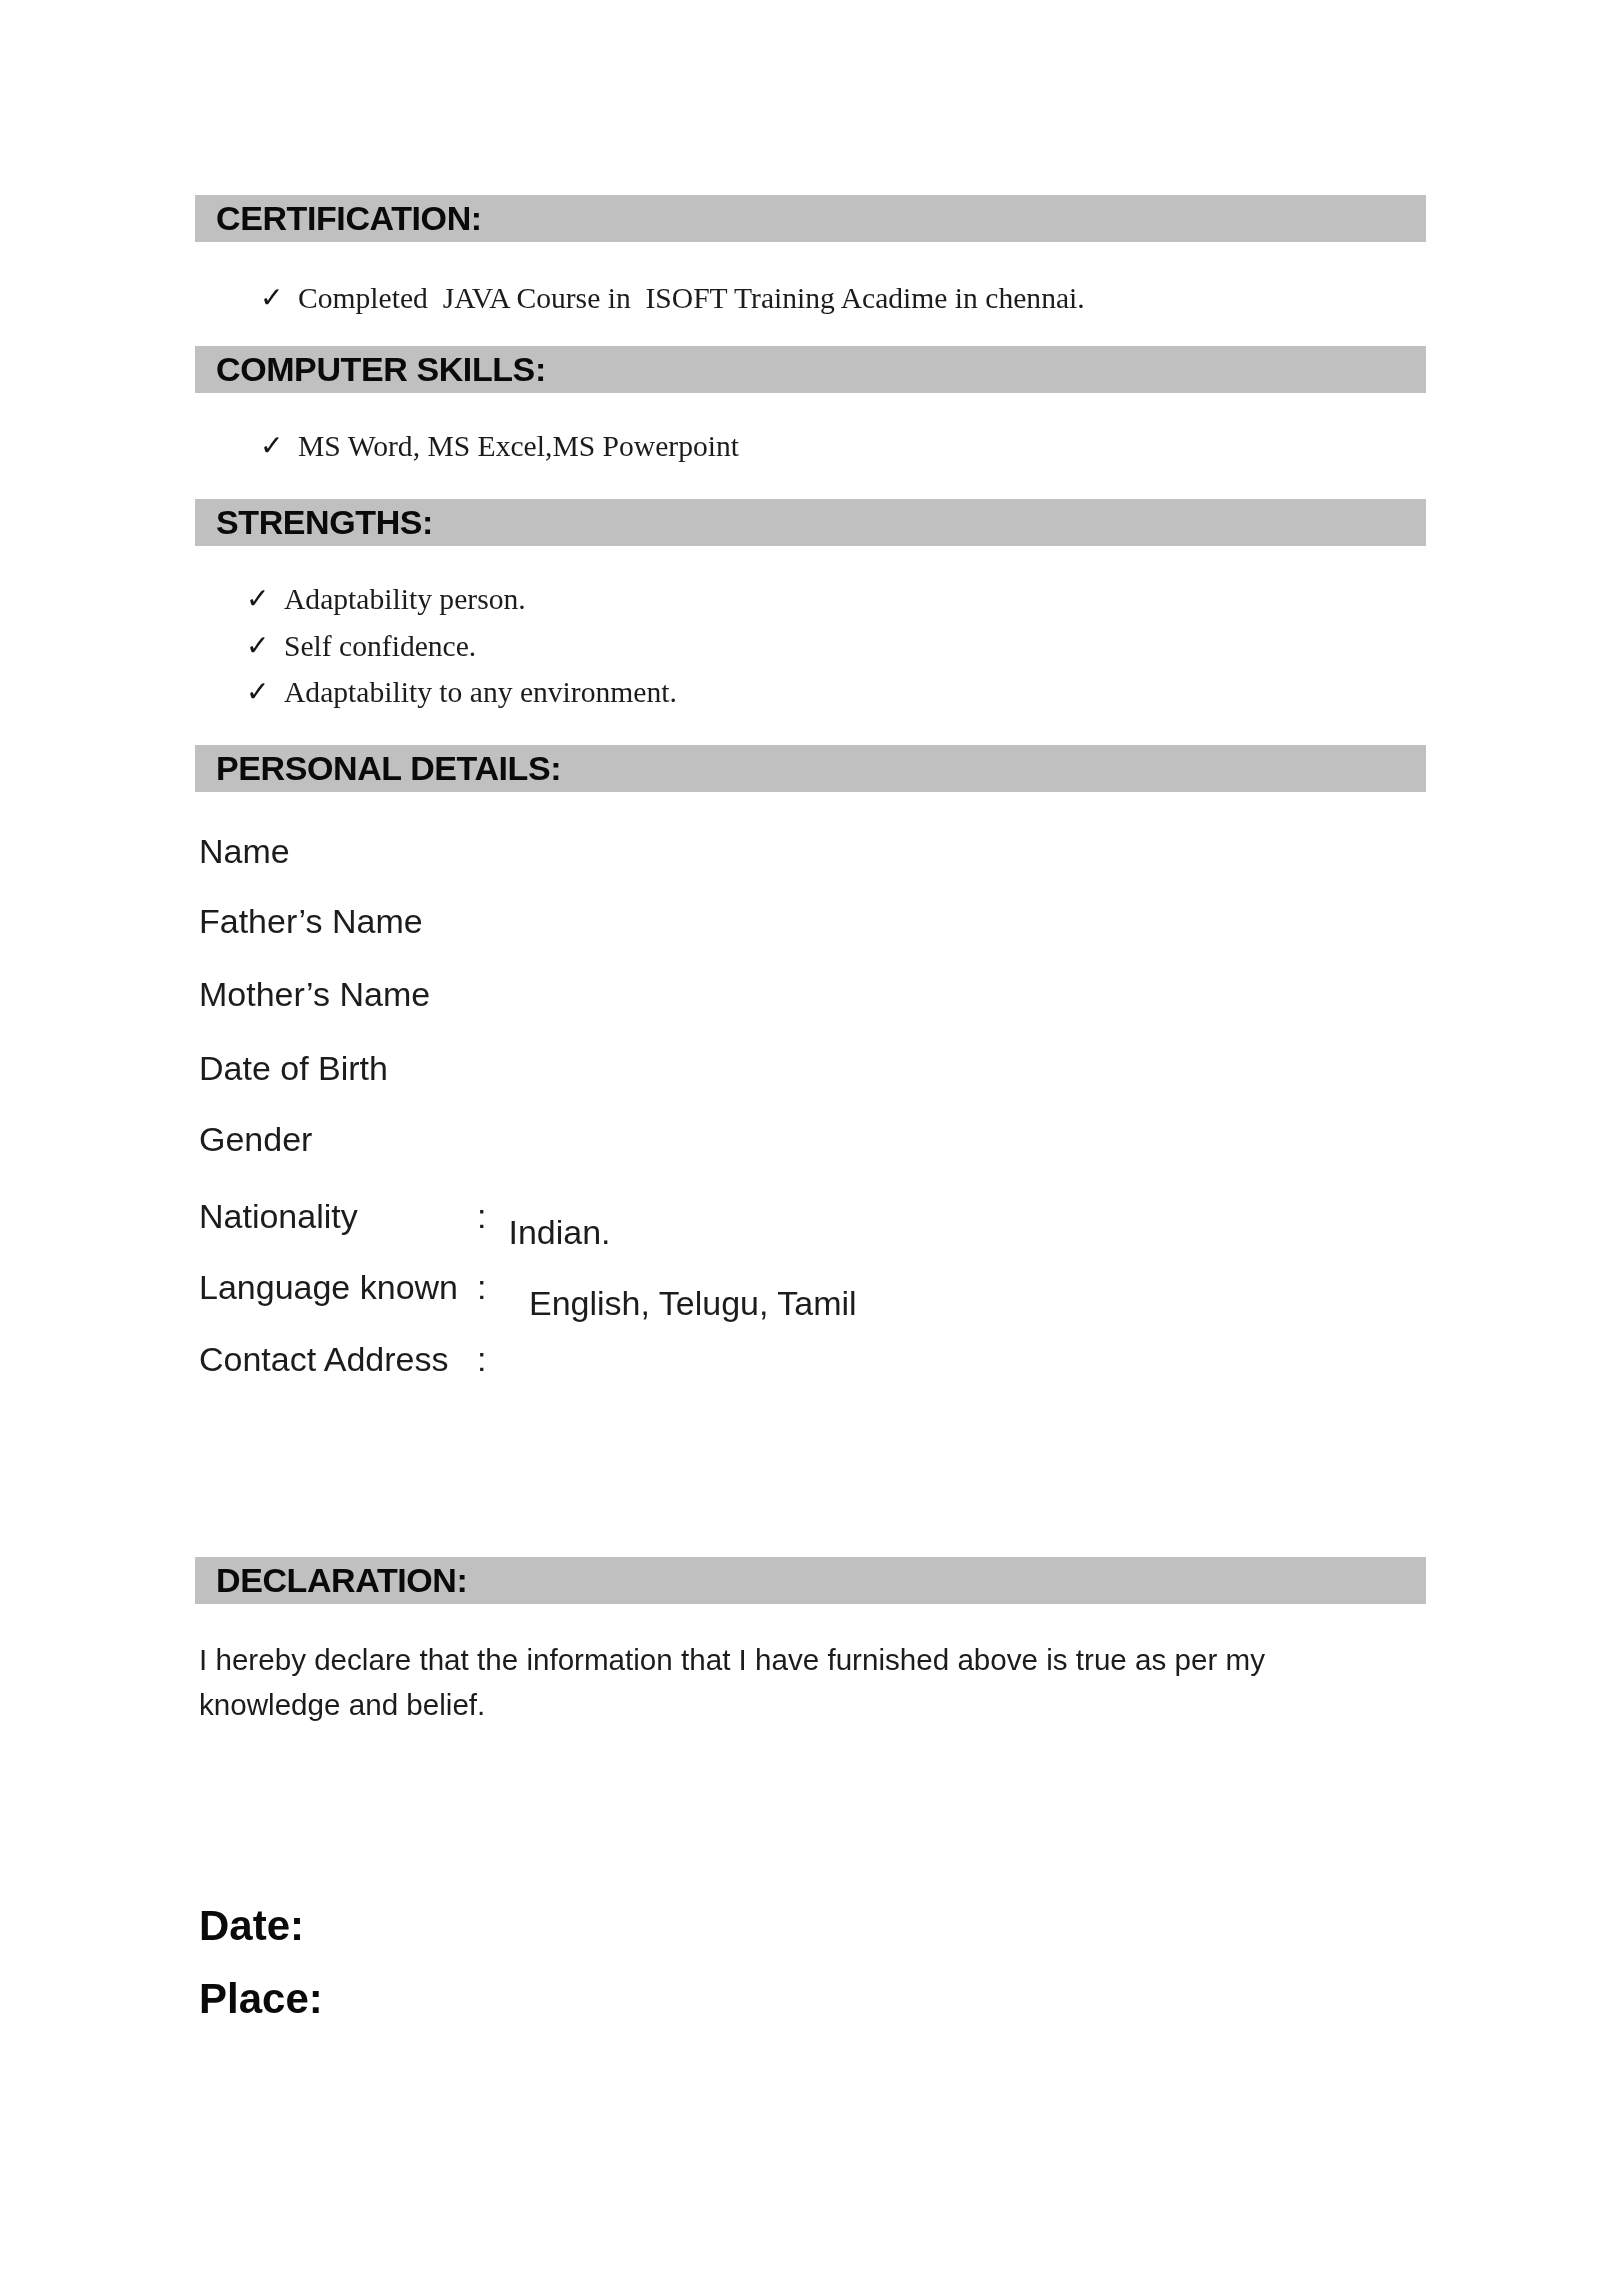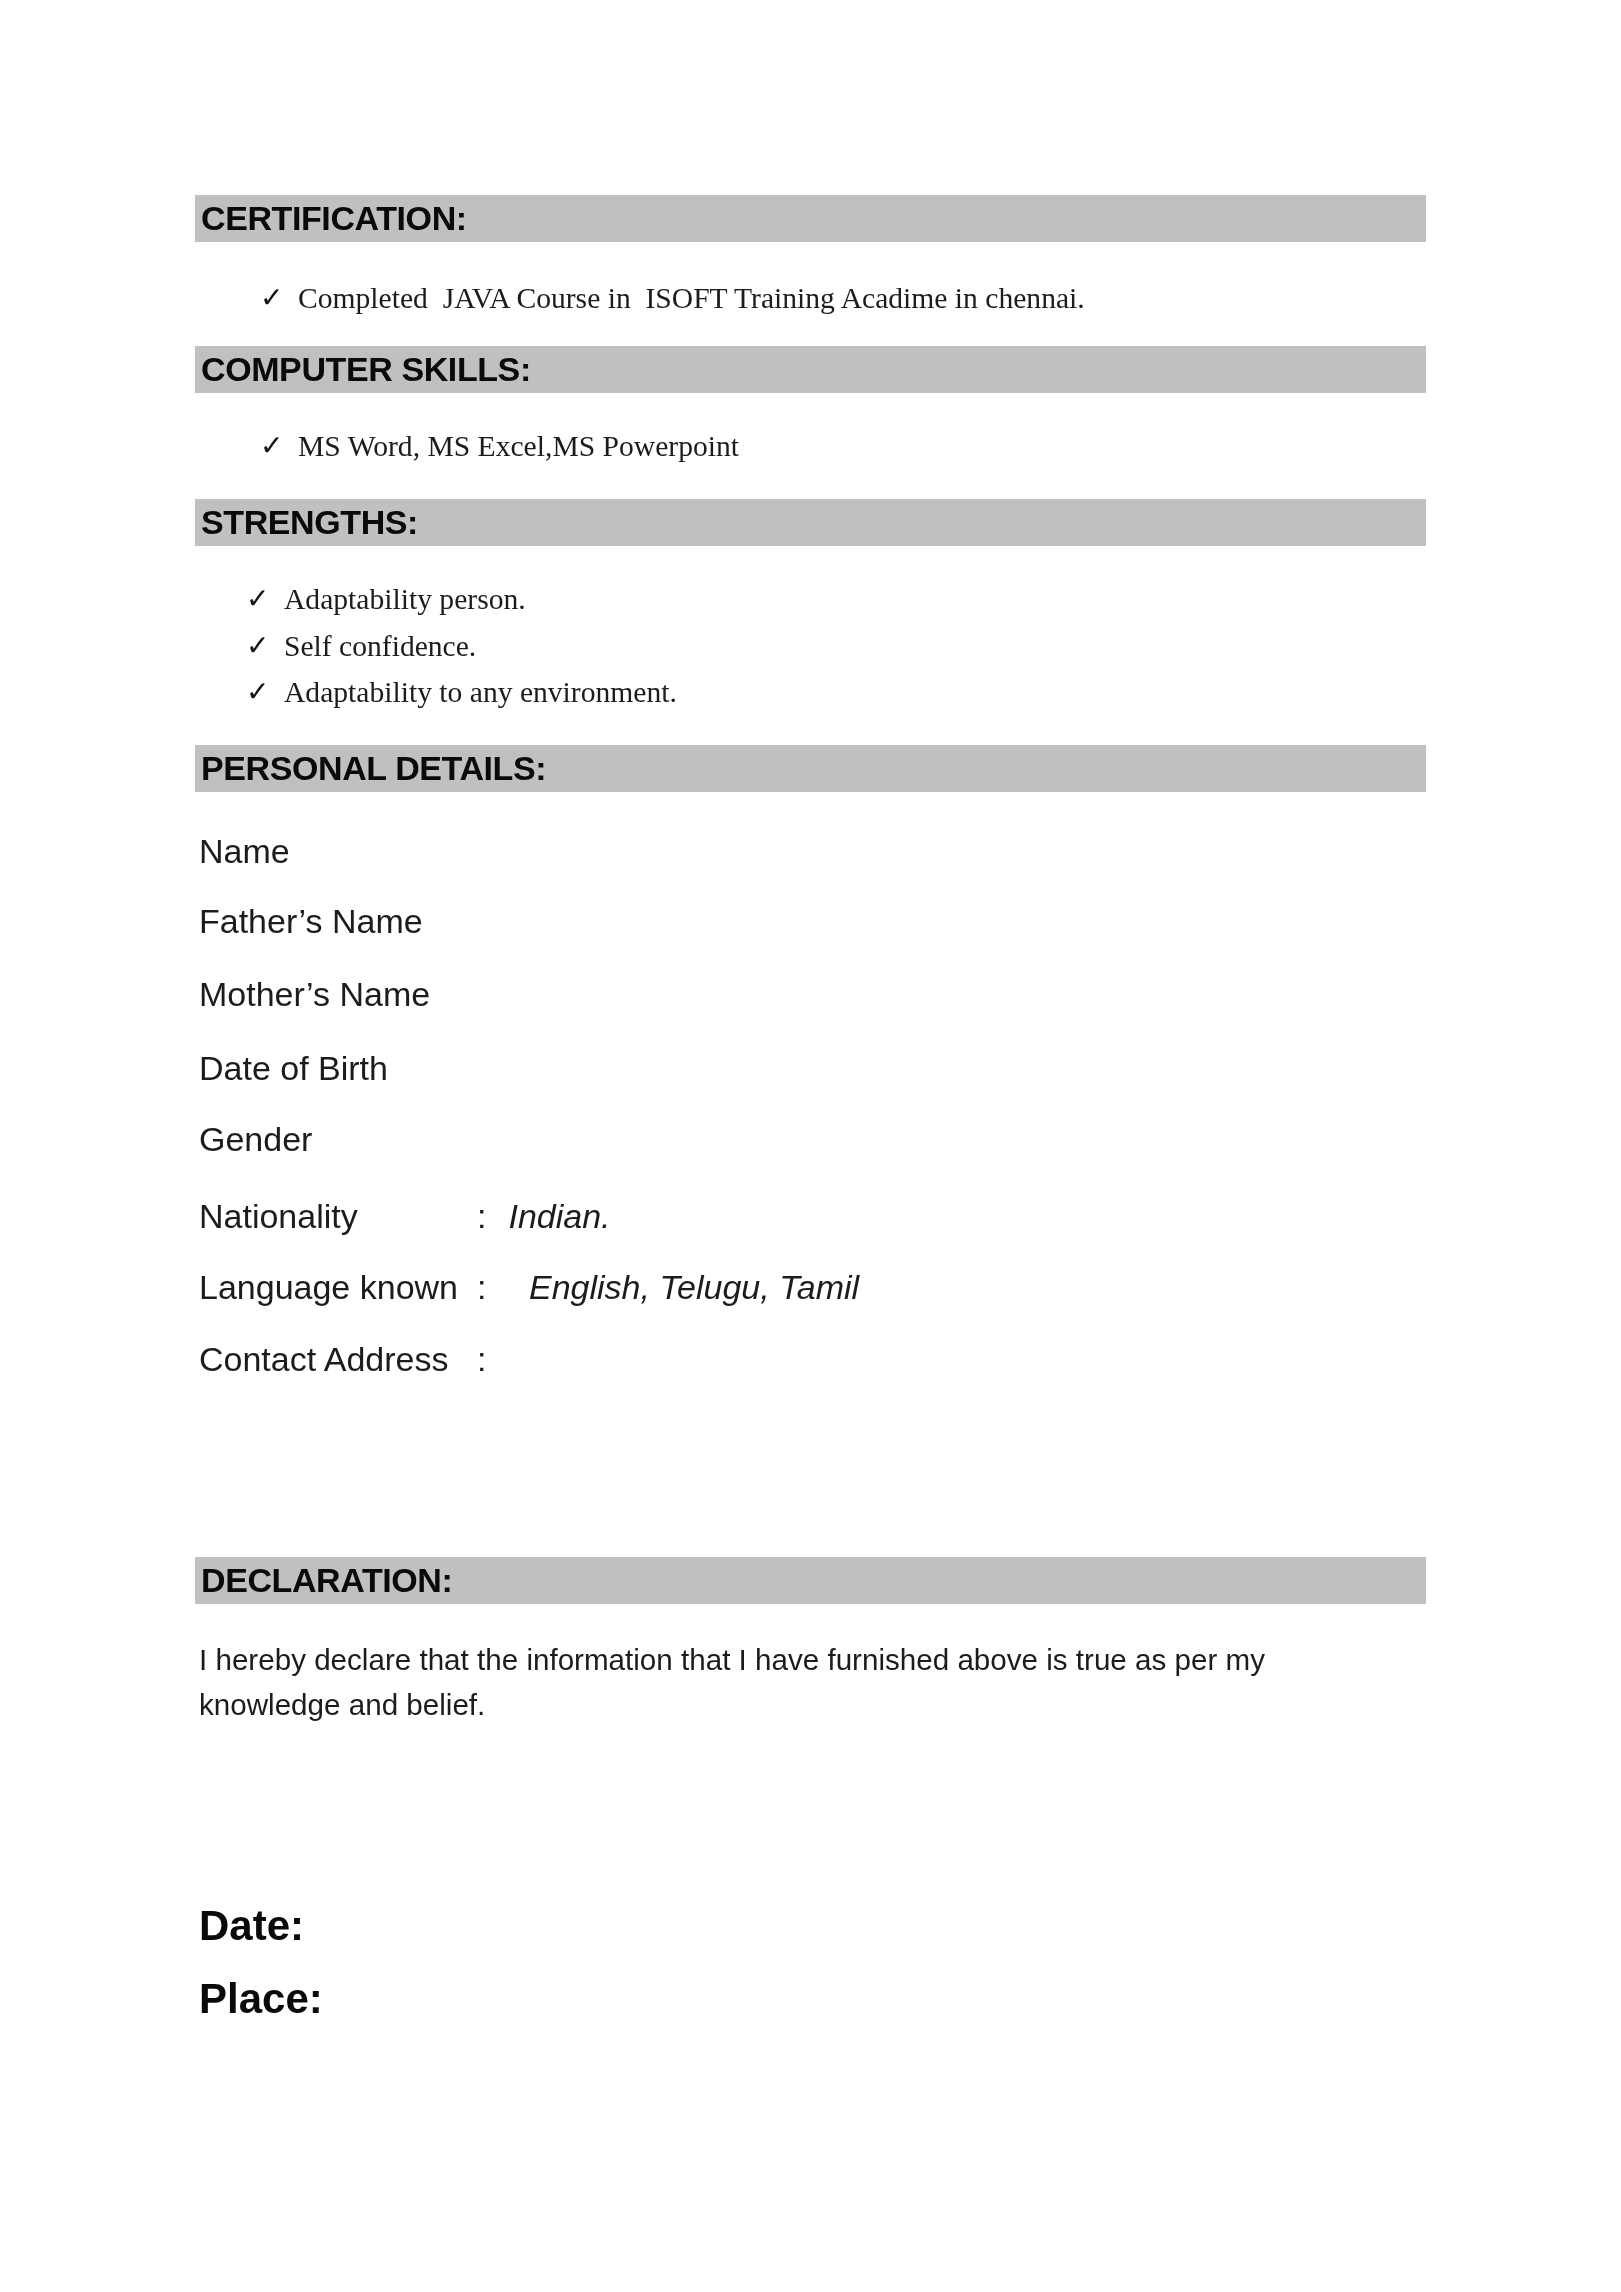--- a/index.html
+++ b/index.html
@@ -12,21 +12,21 @@
     color: #1c1c1c;
     overflow: hidden;
   }
   .section-bar {
     position: absolute;
     left: 195px;
     width: 1231px;
     height: 47px;
     background: #c0c0c0;
     line-height: 47px;
-    padding-left: 6px;
+    padding-left: 21px;
     box-sizing: border-box;
     font-size: 34px;
     font-weight: 700;
     letter-spacing: -0.4px;
     color: #0a0a0a;
     white-space: nowrap;
   }
   .bullet-row {
     position: absolute;
     height: 38px;
@@ -54,21 +54,21 @@
   .field-row {
     position: absolute;
     left: 199px;
     width: 1227px;
     height: 38px;
     line-height: 38px;
     font-size: 34px;
   }
   .field-row .flabel { position: absolute; left: 0; top: 0; white-space: pre; }
   .field-row .fcolon { position: absolute; left: 278px; top: 0; }
-  .field-row .fvalue { position: absolute; left: 300px; top: 0; white-space: pre; font-style: italic; }
+  .field-row .fvalue { position: absolute; left: 300px; top: 16px; white-space: pre; }
   .field-row .fvalue.tight { left: 290px; margin-left: 40px; }
   .para-line {
     position: absolute;
     left: 199px;
     width: 1236px;
     height: 45px;
     line-height: 45px;
     font-size: 29.6px;
     white-space: pre;
   }

